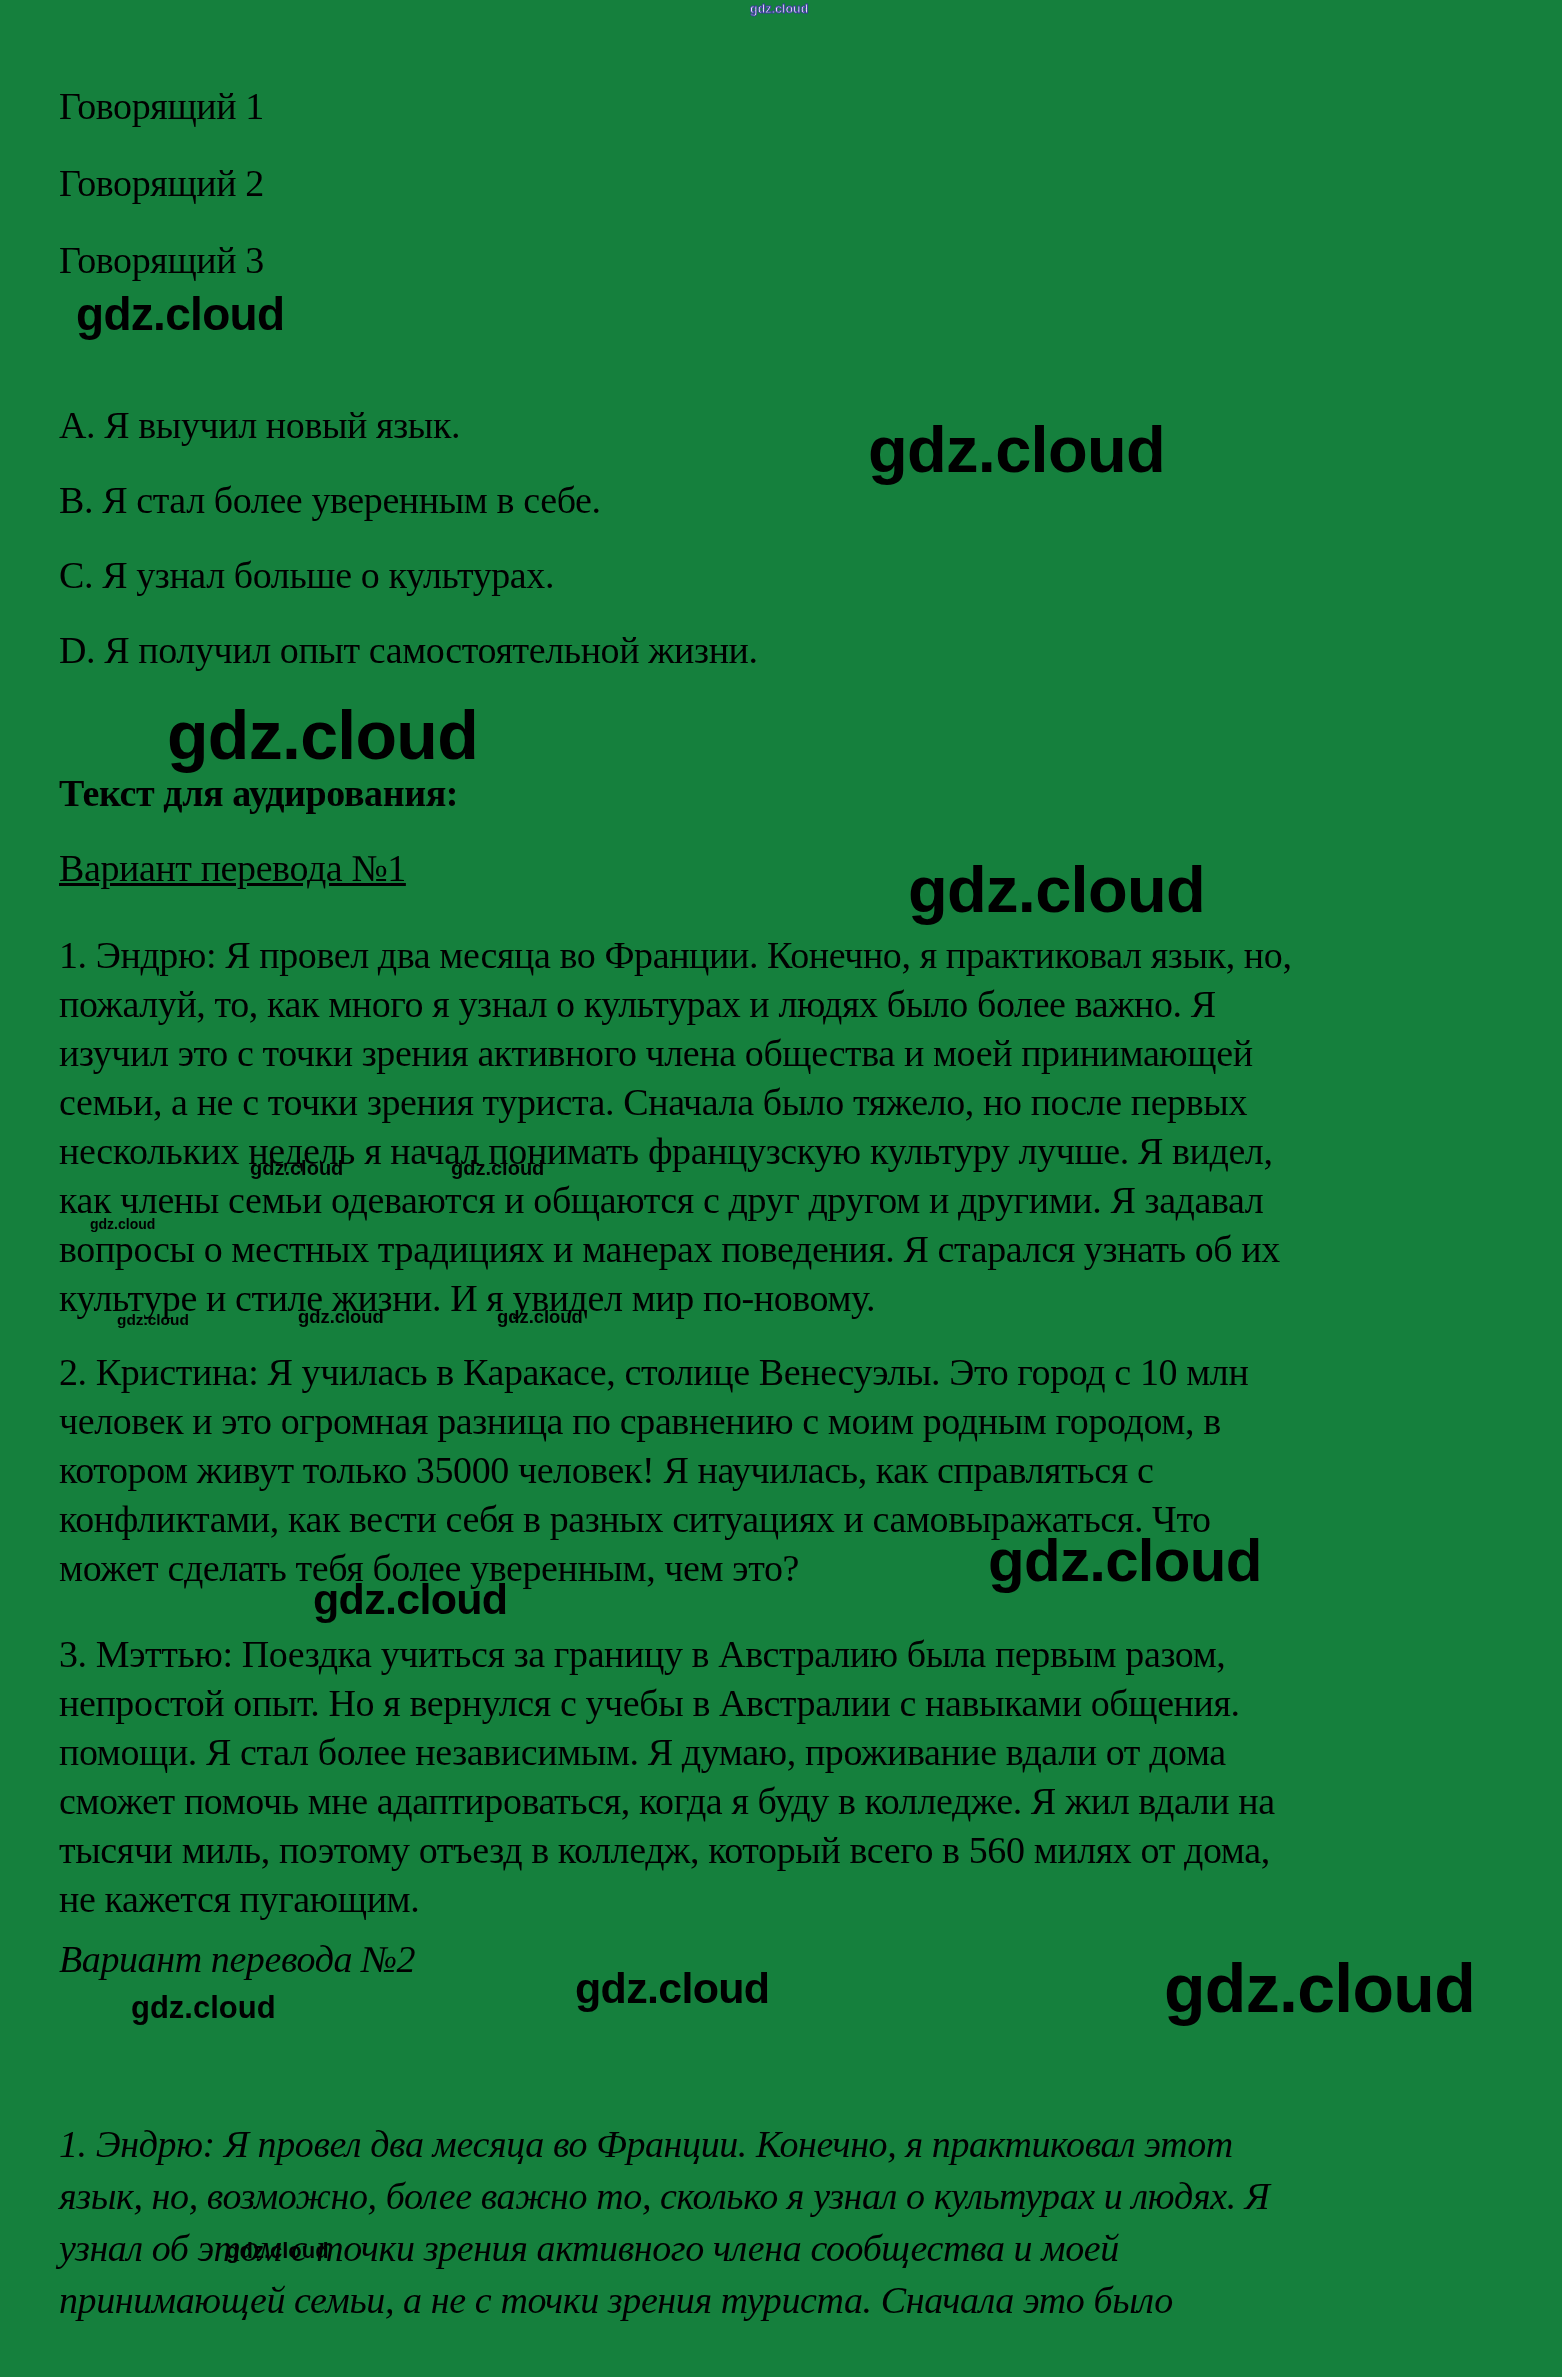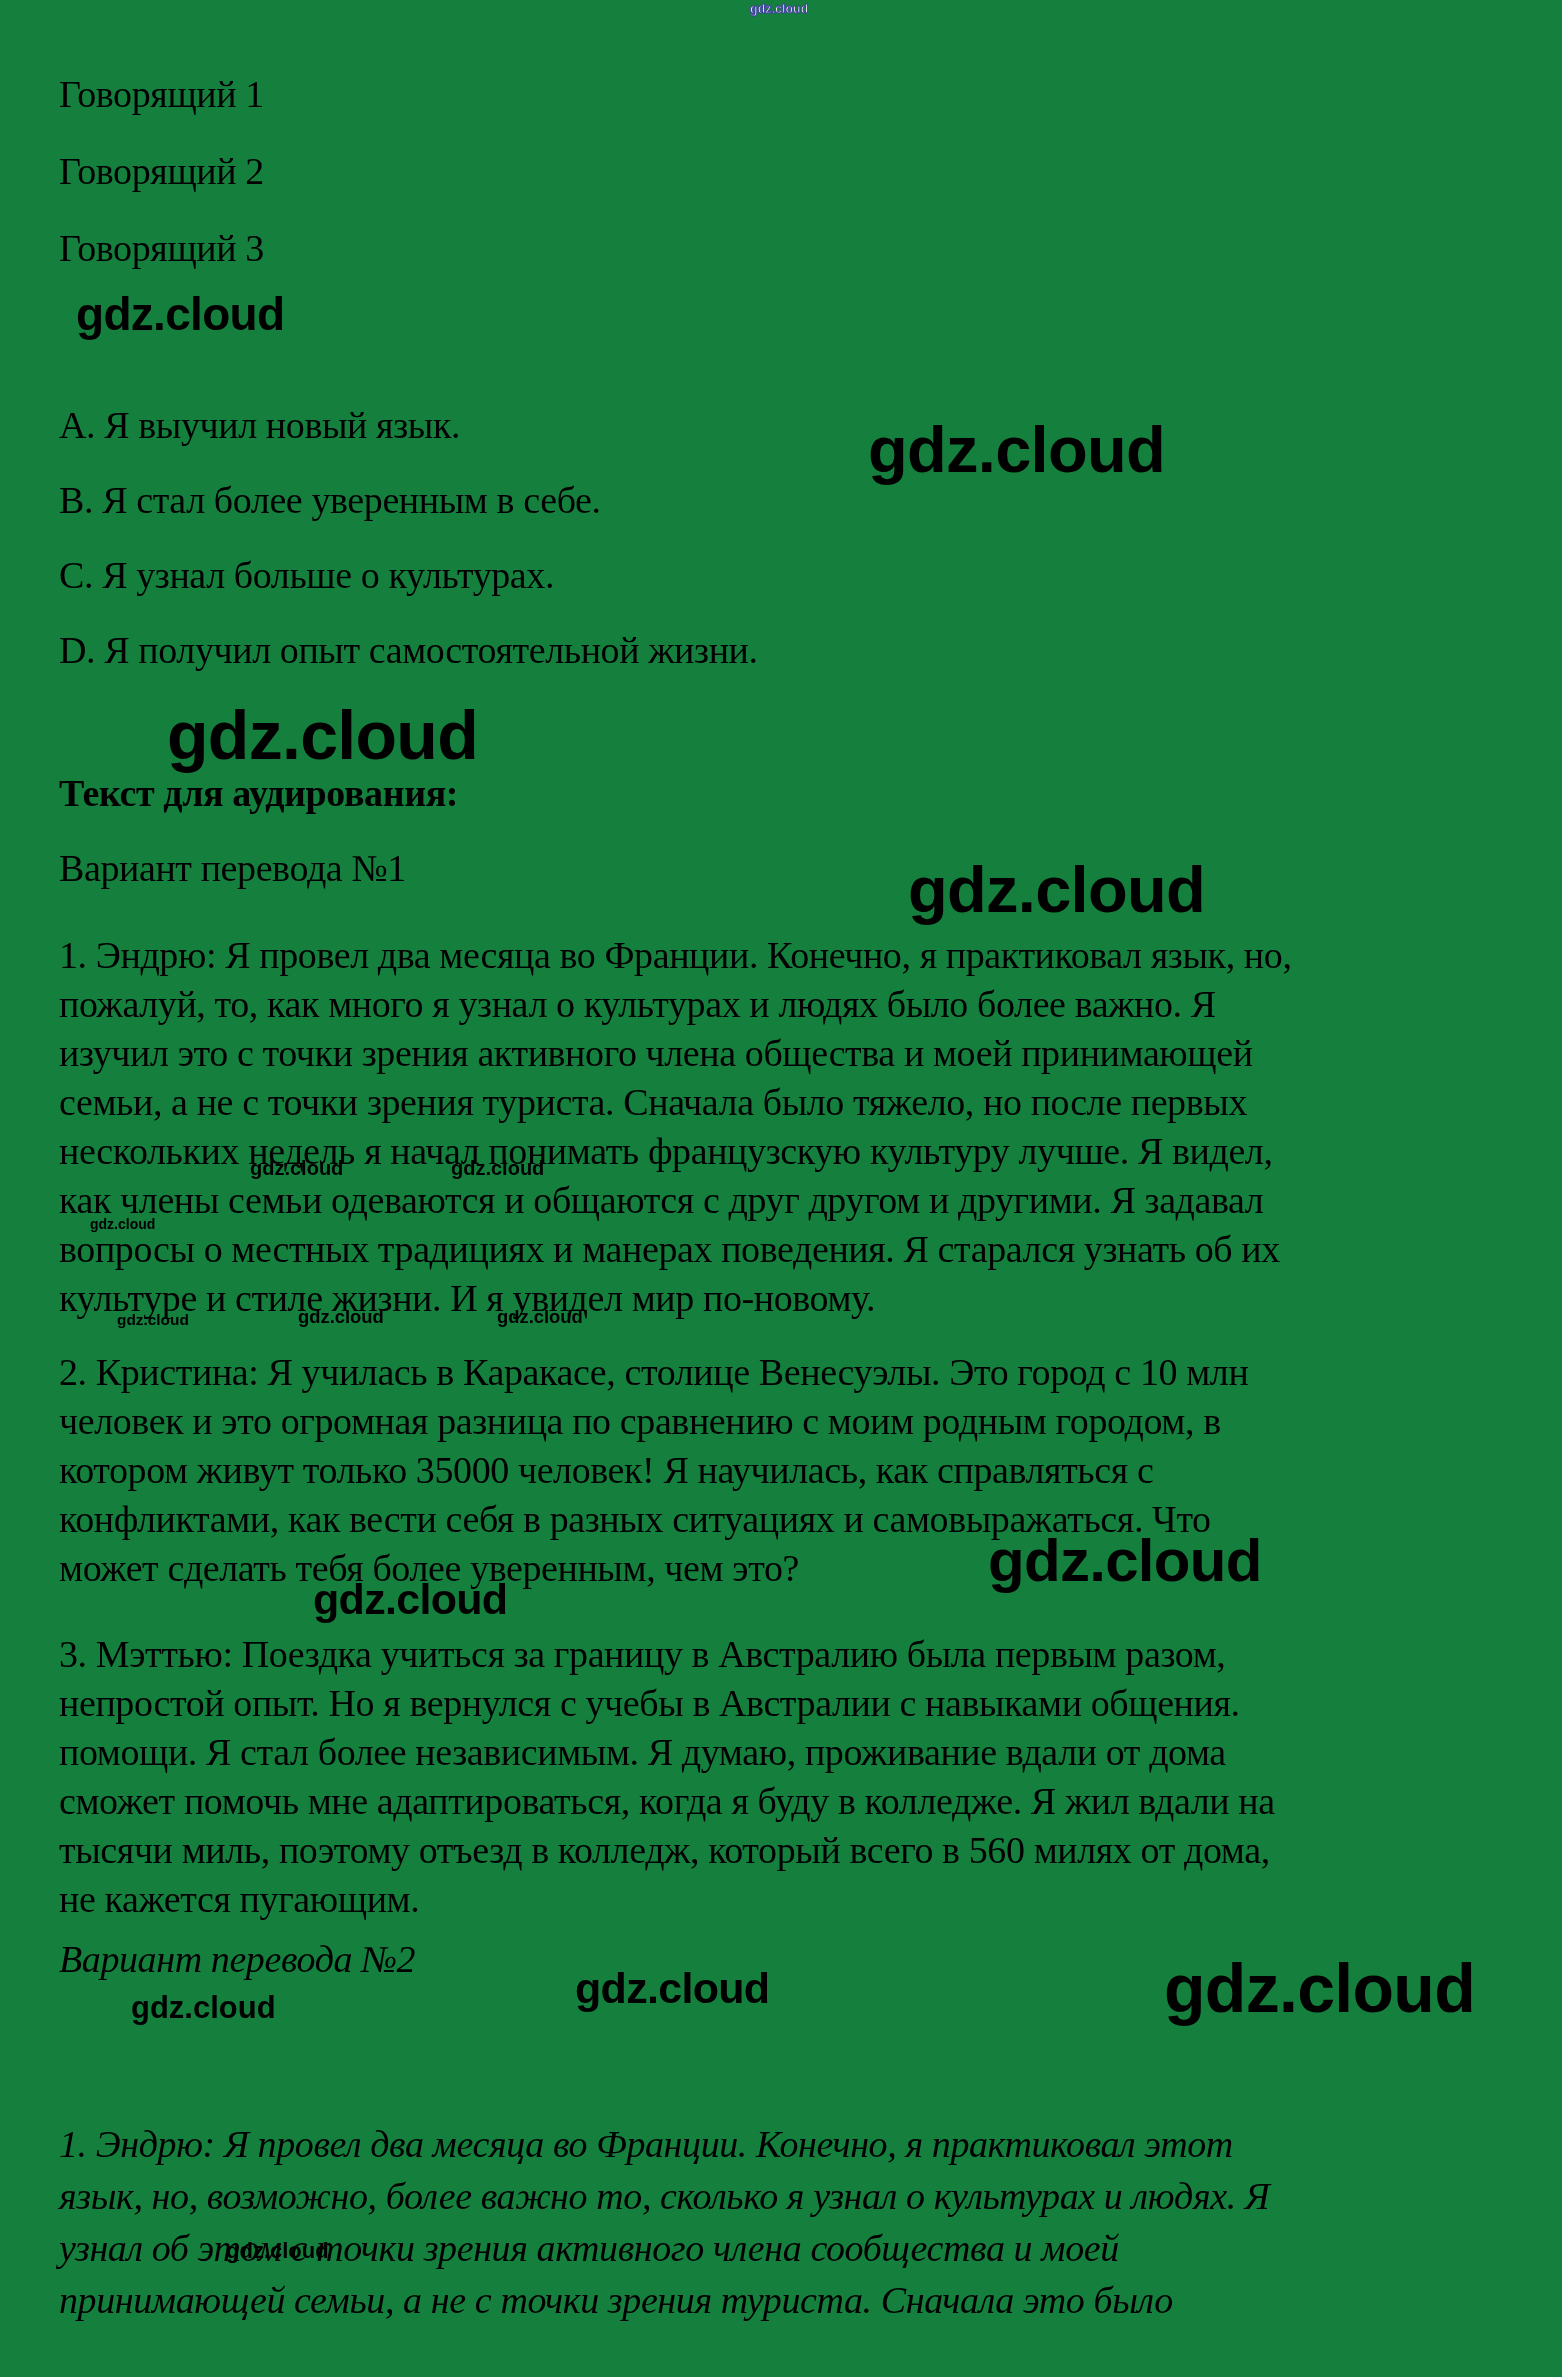--- a/index.html
+++ b/index.html
@@ -65,36 +65,36 @@
       <div class="wm wm-solid wm-small" style="left: 298px; top: 1308px; font-size: 18.4px;">gdz.cloud</div>
       <div class="wm wm-solid wm-small" style="left: 497px; top: 1308px; font-size: 18.4px;">gdz.cloud</div>
       <div class="wm wm-solid" style="left: 988px; top: 1531px; font-size: 60px;">gdz.cloud</div>
       <div class="wm wm-solid" style="left: 313px; top: 1578px; font-size: 43px;">gdz.cloud</div>
       <div class="wm wm-solid" style="left: 575px; top: 1967px; font-size: 43px;">gdz.cloud</div>
       <div class="wm wm-solid wm-small" style="left: 131px; top: 1992px; font-size: 31px;">gdz.cloud</div>
       <div class="wm wm-solid" style="left: 1164px; top: 1954px; font-size: 68px;">gdz.cloud</div>
       <div class="wm wm-solid wm-small" style="left: 226px; top: 2240px; font-size: 22px;">gdz.cloud</div>
     </div>
 
-  <div class="tblock lh-speakers" style="top: 56px;">
+  <div class="tblock lh-speakers" style="top: 68px;">
       <div class="tline">Говорящий 1</div>
       <div class="tline">Говорящий 2</div>
       <div class="tline">Говорящий 3</div>
     </div>
 
   <div class="tblock lh-options" style="top: 388px;">
       <div class="tline">A. Я выучил новый язык.</div>
       <div class="tline">B. Я стал более уверенным в себе.</div>
       <div class="tline">C. Я узнал больше о культурах.</div>
       <div class="tline">D. Я получил опыт самостоятельной жизни.</div>
     </div>
 
   <div class="tblock lh-par bold" style="top: 769px;">Текст для аудирования:</div>
 
-  <div class="tblock lh-par" style="top: 844px;">Вариант перевода №1</div>
+  <div class="tblock lh-par" style="top: 844px; text-decoration: underline;">Вариант перевода №1</div>
 
   <div class="tblock lh-par" style="top: 931px;">
       <div class="tline">1. Эндрю: Я провел два месяца во Франции. Конечно, я практиковал язык, но,</div>
       <div class="tline">пожалуй, то, как много я узнал о культурах и людях было более важно. Я</div>
       <div class="tline">изучил это с точки зрения активного члена общества и моей принимающей</div>
       <div class="tline">семьи, а не с точки зрения туриста. Сначала было тяжело, но после первых</div>
       <div class="tline">нескольких недель я начал понимать французскую культуру лучше. Я видел,</div>
       <div class="tline">как члены семьи одеваются и общаются с друг другом и другими. Я задавал</div>
       <div class="tline">вопросы о местных традициях и манерах поведения. Я старался узнать об их</div>
       <div class="tline">культуре и стиле жизни. И я увидел мир по-новому.</div>

